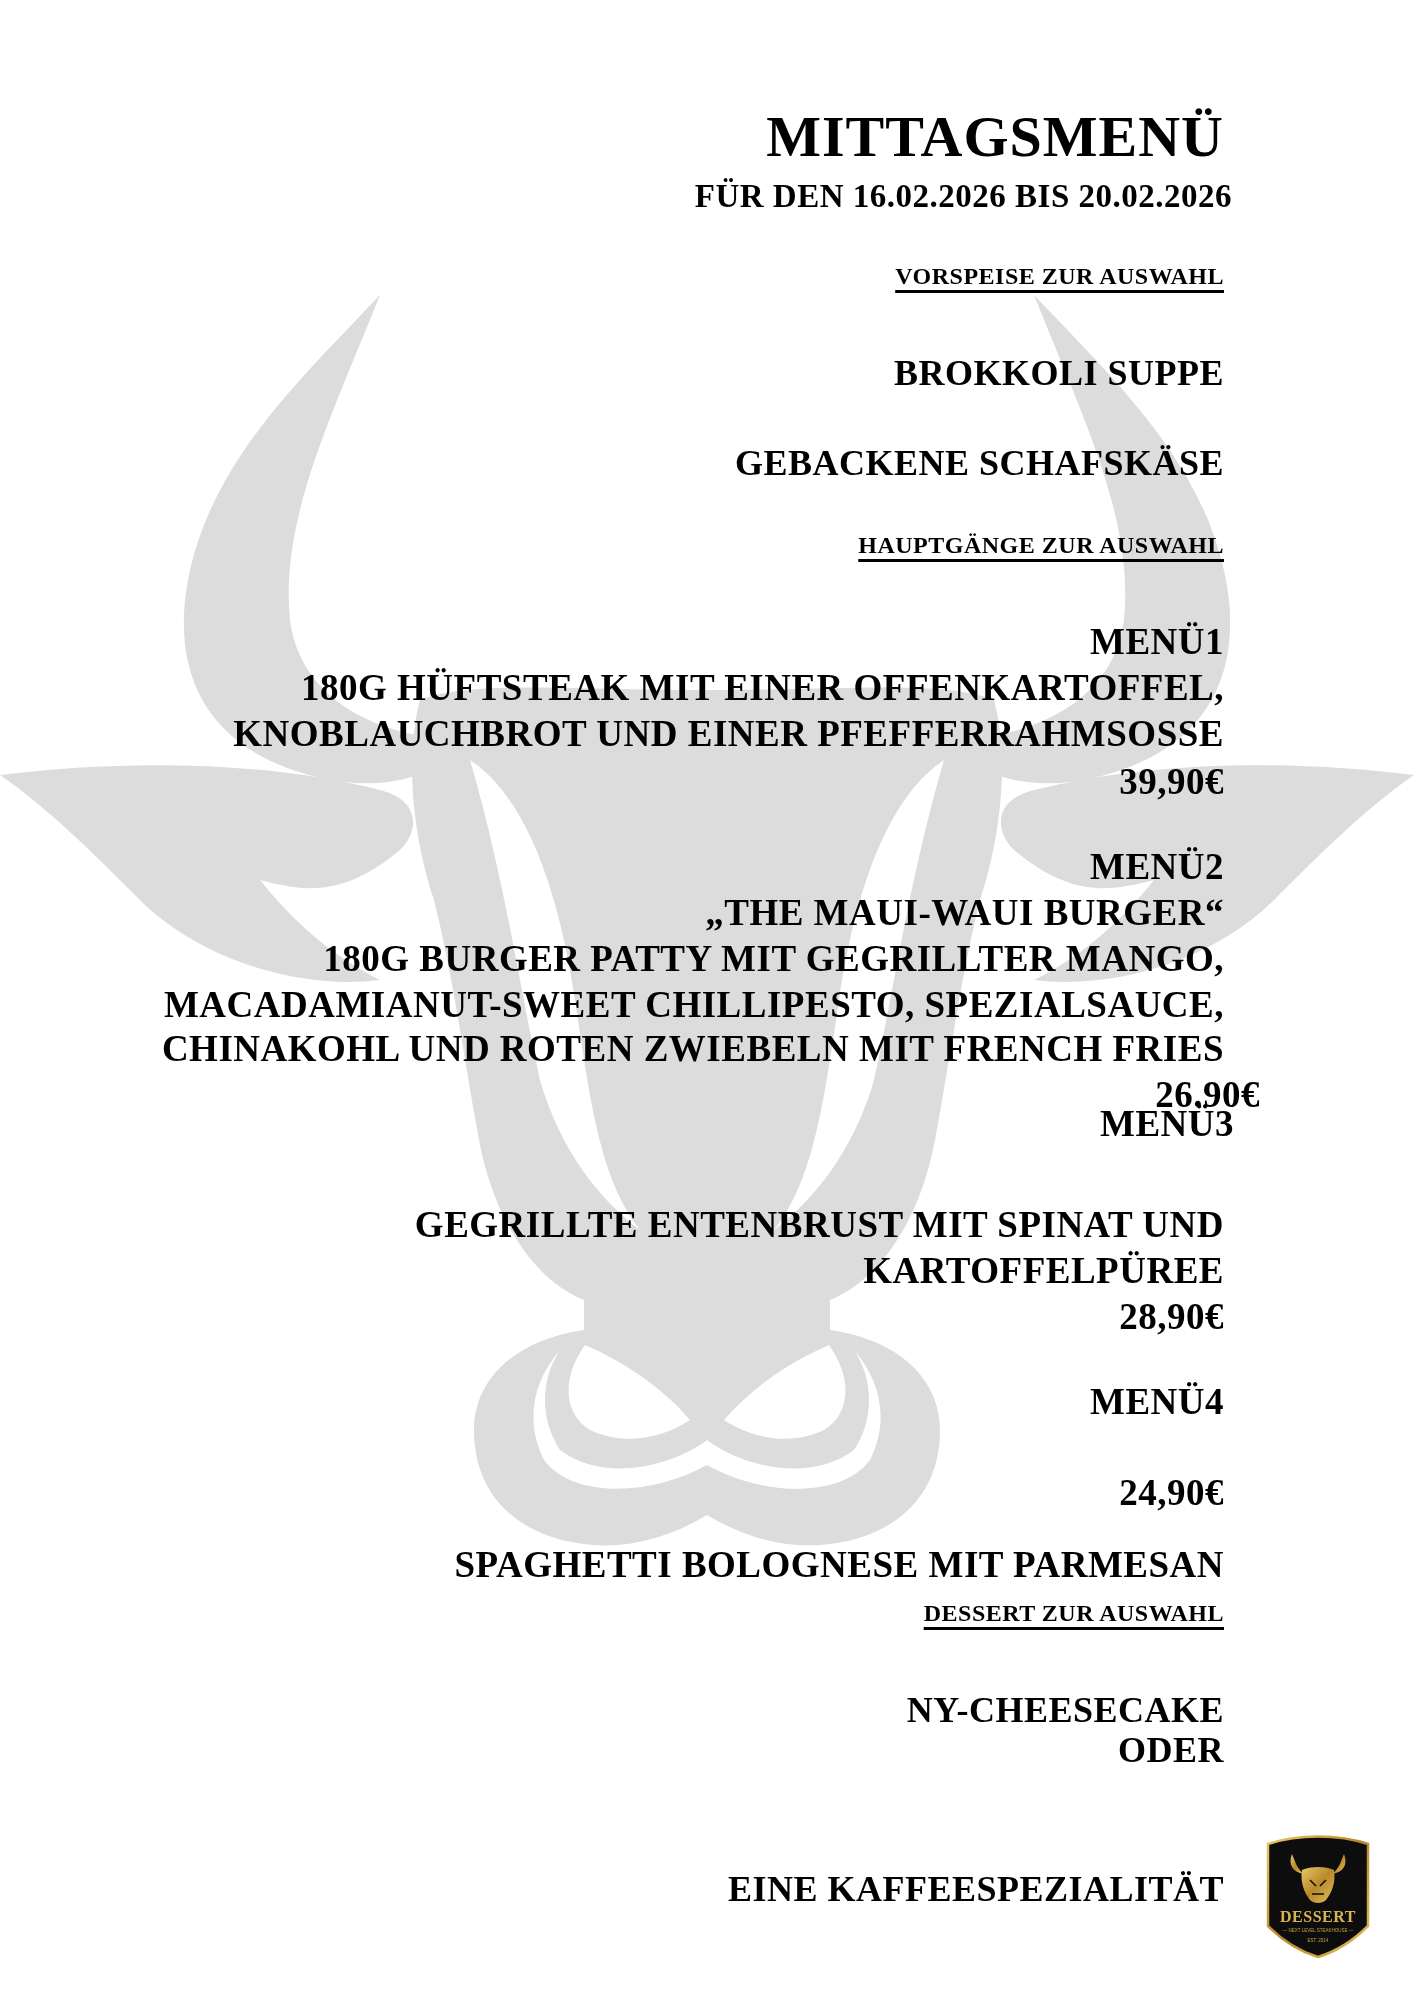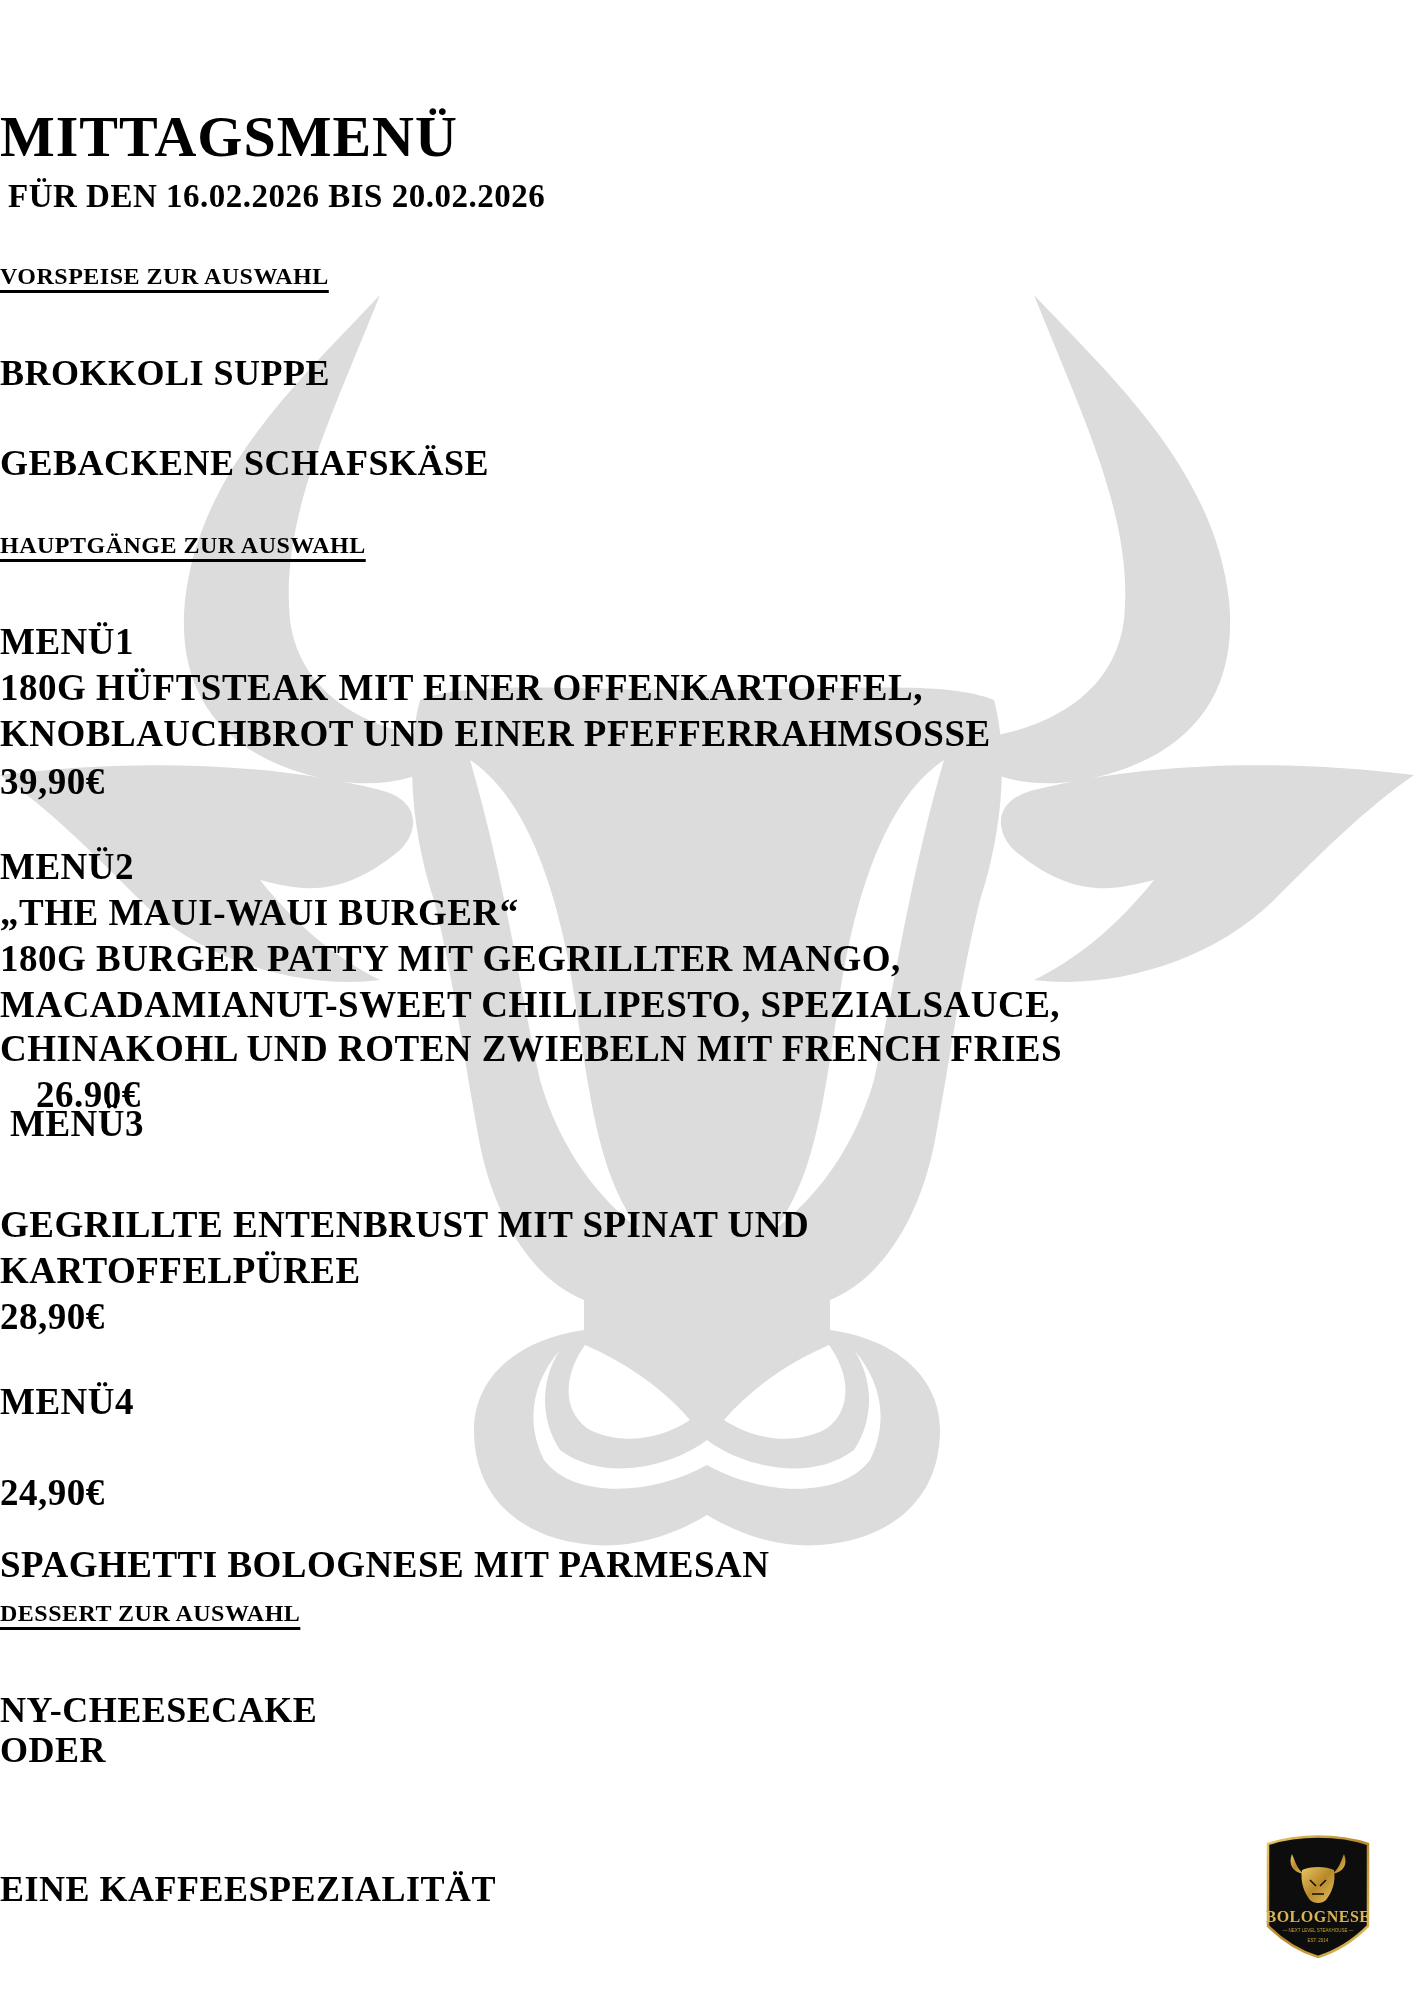--- a/index.html
+++ b/index.html
@@ -1,19 +1,19 @@
 <!DOCTYPE html>
 <html><head>
   <meta charset="utf-8">
   <style>
     html, body { margin: 0; padding: 0; background: #ffffff; }
     body { width: 1414px; height: 2000px; position: relative; overflow: hidden; font-family: "Liberation Serif", "DejaVu Serif", serif; color: #000; }
     .watermark { position: absolute; left: 0; top: 0; width: 1414px; height: 2000px; z-index: 0; }
     .content { position: absolute; left: 0; top: 0; width: 1414px; z-index: 1; text-align: center; }
-    .line { position: absolute; left: 0; width: 1224px; text-align: left; font-weight: bold; text-transform: uppercase; white-space: nowrap; letter-spacing: 0.5px; }
+    .line { position: absolute; left: 0; width: 1224px; text-align: right; font-weight: bold; text-transform: uppercase; white-space: nowrap; letter-spacing: 0.5px; }
     .title { font-size: 58px; letter-spacing: 1px; }
     .sub { font-size: 33px; }
     .head { font-size: 24px; text-decoration: underline; text-decoration-thickness: 3px; text-underline-offset: 6px; font-weight: normal; }
     .head span { font-weight: 600; }
     .item { font-size: 36px; }
     .body { font-size: 37px; }
     .logo { position: absolute; left: 1262px; top: 1830px; width: 112px; height: 128px; z-index: 2; }
   </style>
 </head>
 <body>
@@ -89,16 +89,16 @@
       </linearGradient>
     </defs>
     <path d="M6 14 C36 4 76 4 106 14 L106 96 C90 112 72 122 56 127 C40 122 22 112 6 96 Z" fill="#0d0d0d" stroke="url(#gold)" stroke-width="2.5"></path>
 
     <path d="M30 24 C26 34 30 42 42 44 C36 40 34 34 30 24 Z" fill="url(#gold)"></path>
     <path d="M82 24 C86 34 82 42 70 44 C76 40 78 34 82 24 Z" fill="url(#gold)"></path>
 
     <path d="M40 40 C48 36 64 36 72 40 C74 52 70 62 64 70 C60 74 52 74 48 70 C42 62 38 52 40 40 Z" fill="url(#gold)"></path>
     <path d="M48 50 L54 56 M64 50 L58 56 M50 64 L62 64" stroke="#0d0d0d" stroke-width="1.5"></path>
   </svg>
-  <div style="position:absolute;left:0;top:78px;width:112px;text-align:center;font-family:'Liberation Serif',serif;font-weight:bold;font-size:16px;color:#d9b552;letter-spacing:0.5px;">BOLOGNESE</div>
+  <div style="position:absolute;left:0;top:78px;width:112px;text-align:center;font-family:'Liberation Serif',serif;font-weight:bold;font-size:16px;color:#d9b552;letter-spacing:0.5px;">DESSERT</div>
   <div style="position:absolute;left:0;top:98px;width:112px;text-align:center;font-family:'Liberation Sans',sans-serif;font-size:4.5px;color:#c9a13b;white-space:nowrap;">— NEXT LEVEL STEAKHOUSE —</div>
   <div style="position:absolute;left:0;top:108px;width:112px;text-align:center;font-family:'Liberation Sans',sans-serif;font-size:4.5px;color:#c9a13b;">EST. 2014</div>
 </div>
 
 </body></html>

